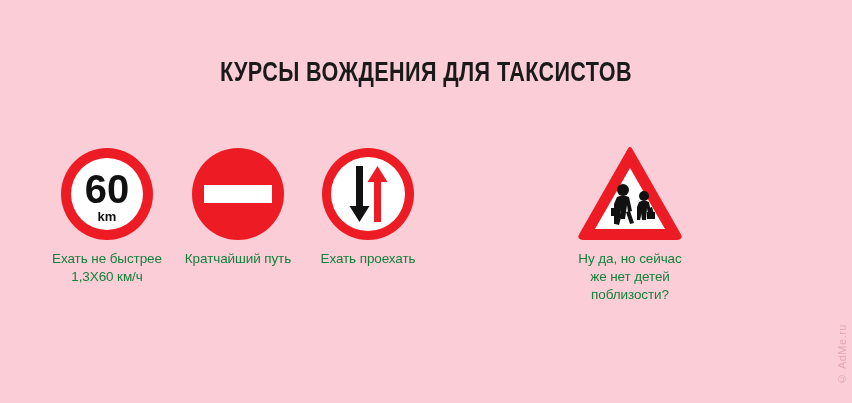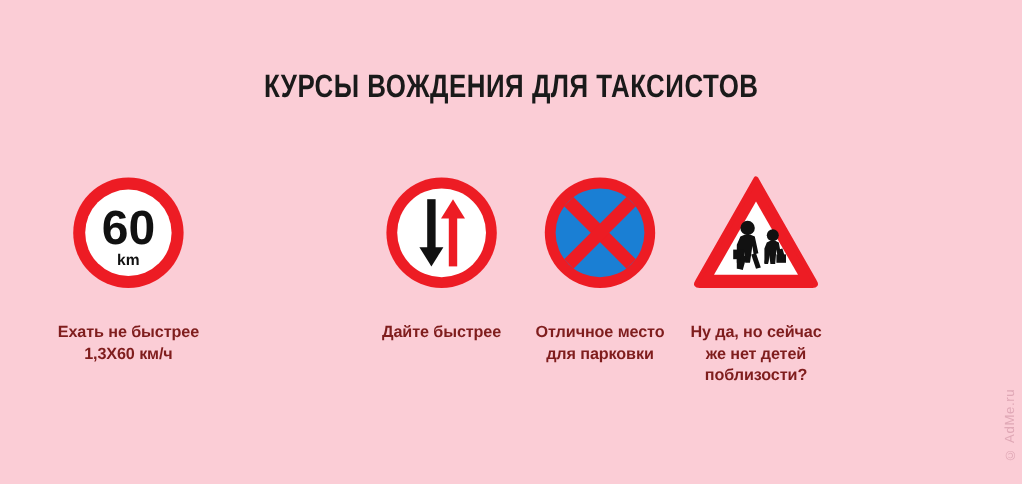--- a/index.html
+++ b/index.html
@@ -53,26 +53,26 @@
   .sign-art {
     width: 140px;
     height: 98px;
     position: relative;
   }
   .sign-art svg {
     display: block;
     margin: 0 auto;
   }
   .caption {
-    margin-top: 24px;
+    margin-top: 6px;
     font-family: "Liberation Sans", sans-serif;
-    font-weight: bold;
+    font-weight: normal;
     font-size: 13.5px;
     line-height: 18px;
-    color: #7f1d1d;
+    color: #15803d;
     white-space: pre-line;
     letter-spacing: -0.1px;
   }
   .watermark {
     position: absolute;
     right: 4px;
     bottom: 18px;
     color: #e0a8b6;
     font-family: "Liberation Sans", sans-serif;
     font-size: 11px;
@@ -97,55 +97,50 @@
           <circle cx="48" cy="48" r="46" fill="#ed1c24"></circle>
           <circle cx="48" cy="48" r="36" fill="#ffffff"></circle>
           <text x="48" y="57" text-anchor="middle" font-family="Liberation Sans, sans-serif" font-weight="bold" font-size="40" fill="#111111">60</text>
           <text x="48" y="75" text-anchor="middle" font-family="Liberation Sans, sans-serif" font-weight="bold" font-size="13" fill="#111111">km</text>
         </svg>
       </div>
       <div class="caption">Ехать не быстрее
 1,3X60 км/ч</div>
     </div>
 
+    <div class="sign-cell" style="left:238px;">
+      <div class="sign-art">
+        <svg width="96" height="96" viewBox="0 0 96 96" aria-hidden="true">
+          <circle cx="48" cy="48" r="46" fill="#ed1c24"></circle>
+          <rect x="14" y="39" width="68" height="18" fill="#ffffff"></rect>
+        </svg>
+      </div>
+      <div class="caption">Кратчайший путь</div>
+    </div>
 
     <div class="sign-cell" style="left:368px;">
       <div class="sign-art">
         <svg width="96" height="96" viewBox="0 0 96 96" aria-hidden="true">
           <circle cx="48" cy="48" r="46" fill="#ed1c24"></circle>
           <circle cx="48" cy="48" r="37" fill="#ffffff"></circle>
 
           <g fill="#111111">
             <rect x="36" y="20" width="7" height="44"></rect>
             <polygon points="29.5,60 49.5,60 39.5,76"></polygon>
           </g>
 
           <g fill="#ed1c24">
             <rect x="54" y="32" width="7" height="44"></rect>
             <polygon points="47.5,36 67.5,36 57.5,20"></polygon>
           </g>
         </svg>
       </div>
-      <div class="caption">Дайте быстрее</div>
+      <div class="caption">Ехать проехать</div>
     </div>
 
-    <div class="sign-cell" style="left:500px;">
-      <div class="sign-art">
-        <svg width="96" height="96" viewBox="0 0 96 96" aria-hidden="true">
-          <circle cx="48" cy="48" r="46" fill="#ed1c24"></circle>
-          <circle cx="48" cy="48" r="37" fill="#1a7fd4"></circle>
-          <g stroke="#ed1c24" stroke-width="11" stroke-linecap="butt">
-            <line x1="22" y1="22" x2="74" y2="74"></line>
-            <line x1="74" y1="22" x2="22" y2="74"></line>
-          </g>
-        </svg>
-      </div>
-      <div class="caption">Отличное место
-для парковки</div>
-    </div>
 
     <div class="sign-cell" style="left:630px;text-align:center;">
       <div class="sign-art">
         <svg width="104" height="94" viewBox="0 0 104 94" aria-hidden="true">
           <path d="M52 3 L101 89 Q103 92 99 92 L5 92 Q1 92 3 89 Z" fill="#ed1c24" stroke="#ed1c24" stroke-width="4" stroke-linejoin="round"></path>
           <path d="M52 22 L87 83 L17 83 Z" fill="#ffffff"></path>
 
           <g fill="#111111">
             <circle cx="45" cy="44" r="6"></circle>
             <path d="M39 51 q6 -3 12 0 l3 14 -4 1 -1 -7 -2 14 -4 0 -1 -9 -2 9 -4 0 0 -15 z"></path>

